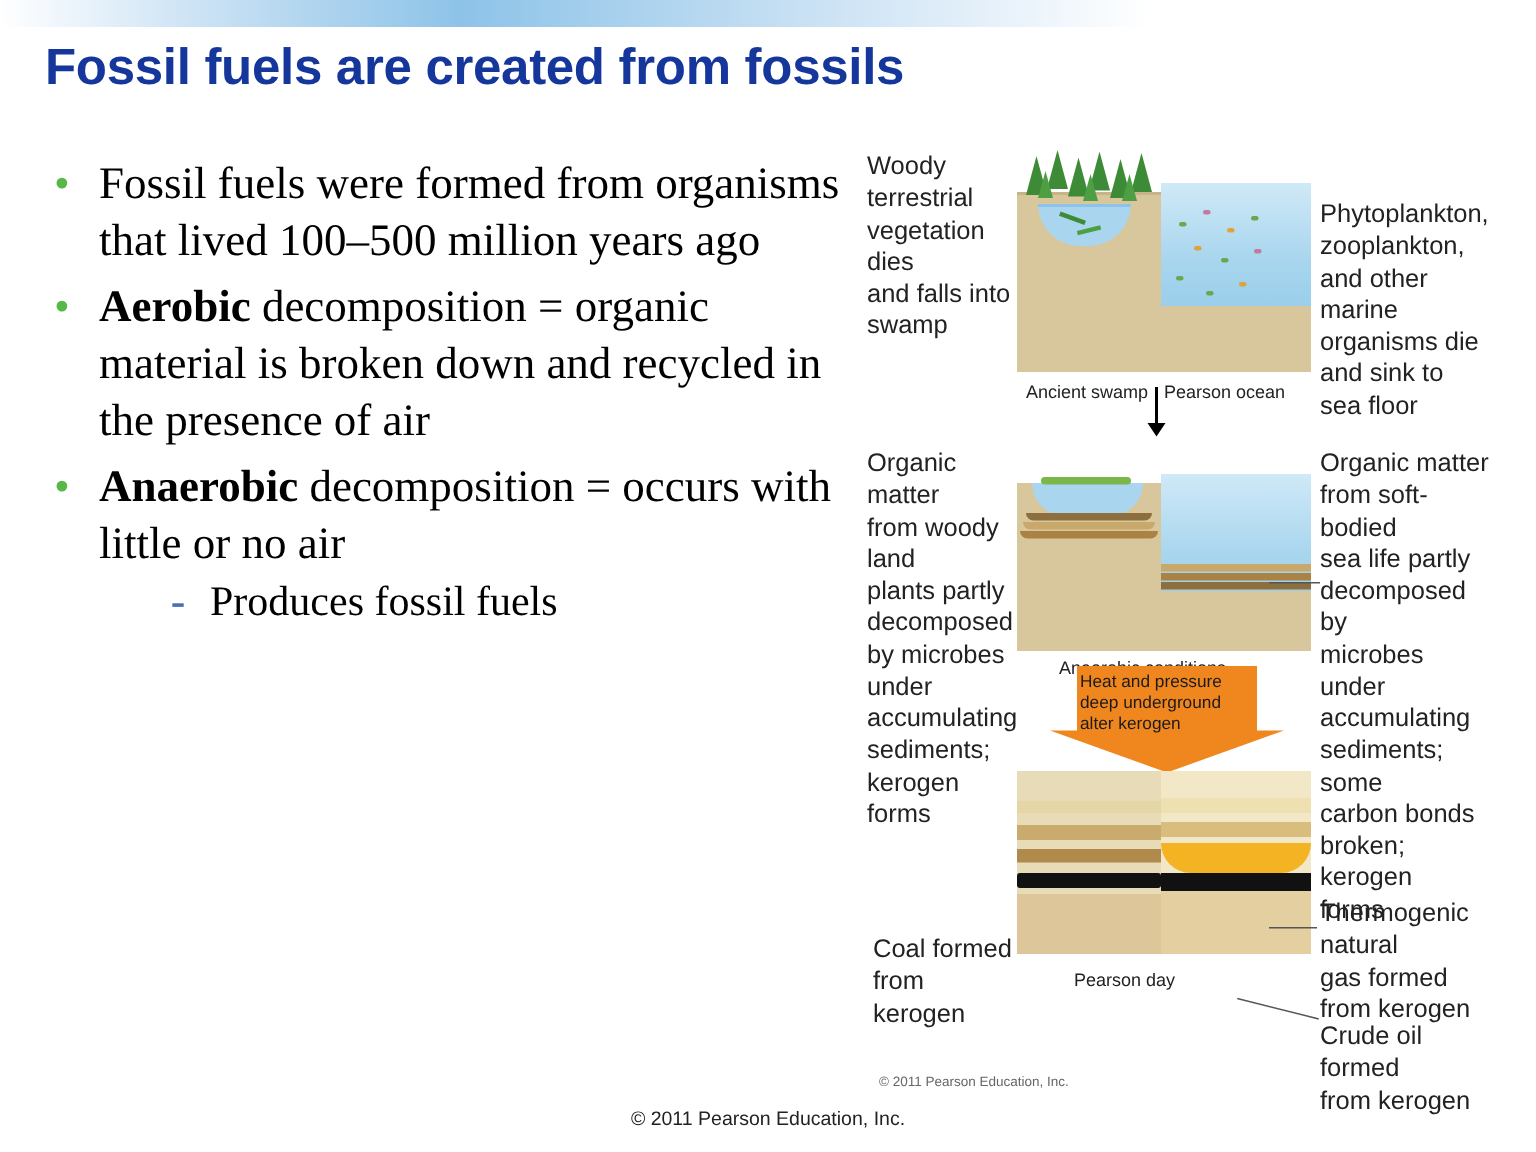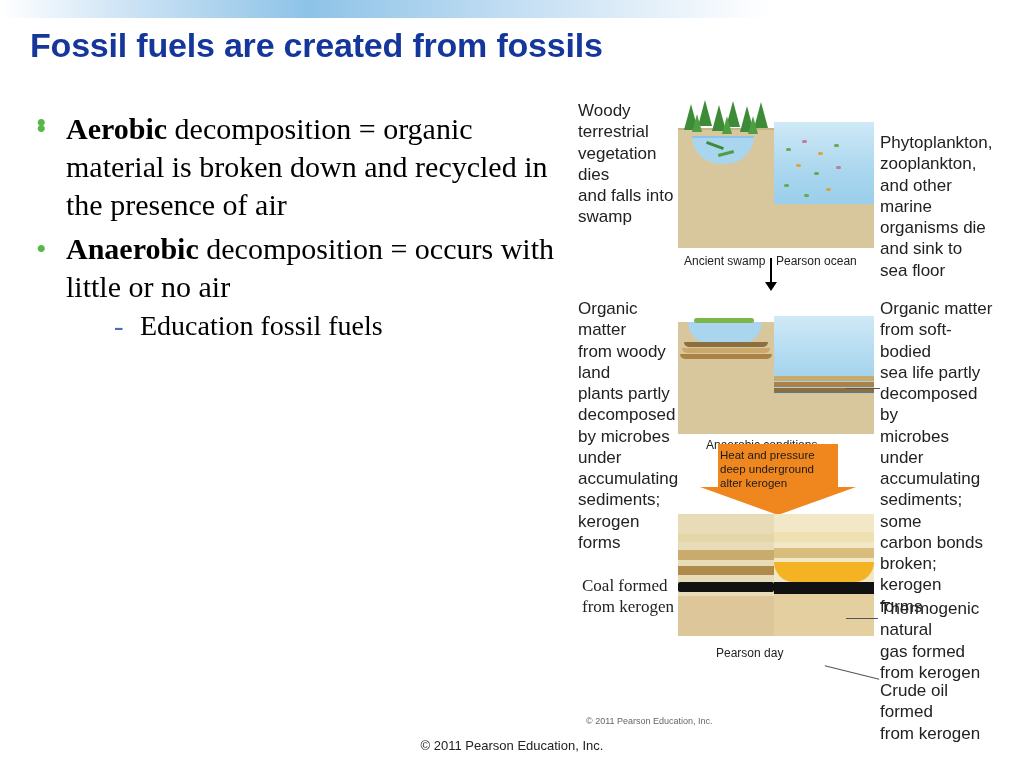--- a/index.html
+++ b/index.html
@@ -215,38 +215,39 @@
 <div class="slide">
 
   <div class="top-band"></div>
 
   <div class="title">Fossil fuels are created from fossils</div>
 
   <div class="bullets">
 
     <div class="bullet">
       <span class="dot">•</span>
+      <span>Fossil fuels were formed from organisms that lived 100–500 million years ago</span>
     </div>
 
     <div class="bullet">
       <span class="dot">•</span>
       <b>Aerobic</b><span> decomposition = organic material is broken down and recycled in the presence of air</span>
     </div>
 
     <div class="bullet">
       <span class="dot">•</span>
       <b>Anaerobic</b><span> decomposition = occurs with little or no air</span>
 
       <div class="subbullets">
         <div class="subbullet">
           <span class="dash">-</span>
         </div>
         <div class="subbullet">
           <span class="dash">-</span>
-          <span>Education fossil fuels</span>
+          <span>Produces fossil fuels</span>
         </div>
       </div>
     </div>
 
   </div>
 
   <div class="figure">
 
     <div class="panel" id="panel1">
       <div class="land1"></div>
@@ -358,21 +359,21 @@
       <div style="position:absolute; left:0; top:78px; width:96px; height:10px; background:#111111; border-radius:2px;"></div>
       <div style="position:absolute; left:0; top:92px; width:96px; height:40px; background:#ddc79a;"></div>
 
       <div style="position:absolute; left:96px; top:28px; width:100px; height:10px; background:#efe0b2;"></div>
       <div style="position:absolute; left:96px; top:44px; width:100px; height:10px; background:#d9bd7d;"></div>
       <div style="position:absolute; left:96px; top:58px; width:100px; height:20px; background:#f3b323; border-radius:0 0 34px 34px;"></div>
       <div style="position:absolute; left:96px; top:78px; width:100px; height:12px; background:#111111;"></div>
       <div style="position:absolute; left:96px; top:90px; width:100px; height:42px; background:#e3cfa0;"></div>
     </div>
 
-    <div class="fig-label" style="left:8px; top:489px; width:96px; white-space:pre-line;font-family:Liberation Serif, serif;">Coal formed
+    <div class="fig-label" style="left:8px; top:536px; width:96px; white-space:pre-line;">Coal formed
 from kerogen</div>
 
     <div class="fig-label" style="left:306px; top:512px; width:110px; white-space:pre-line;">Thermogenic
 natural
 gas formed
 from kerogen</div>
 
     <div class="fig-label" style="left:306px; top:594px; width:116px; white-space:pre-line;">Crude oil formed
 from kerogen</div>
 

